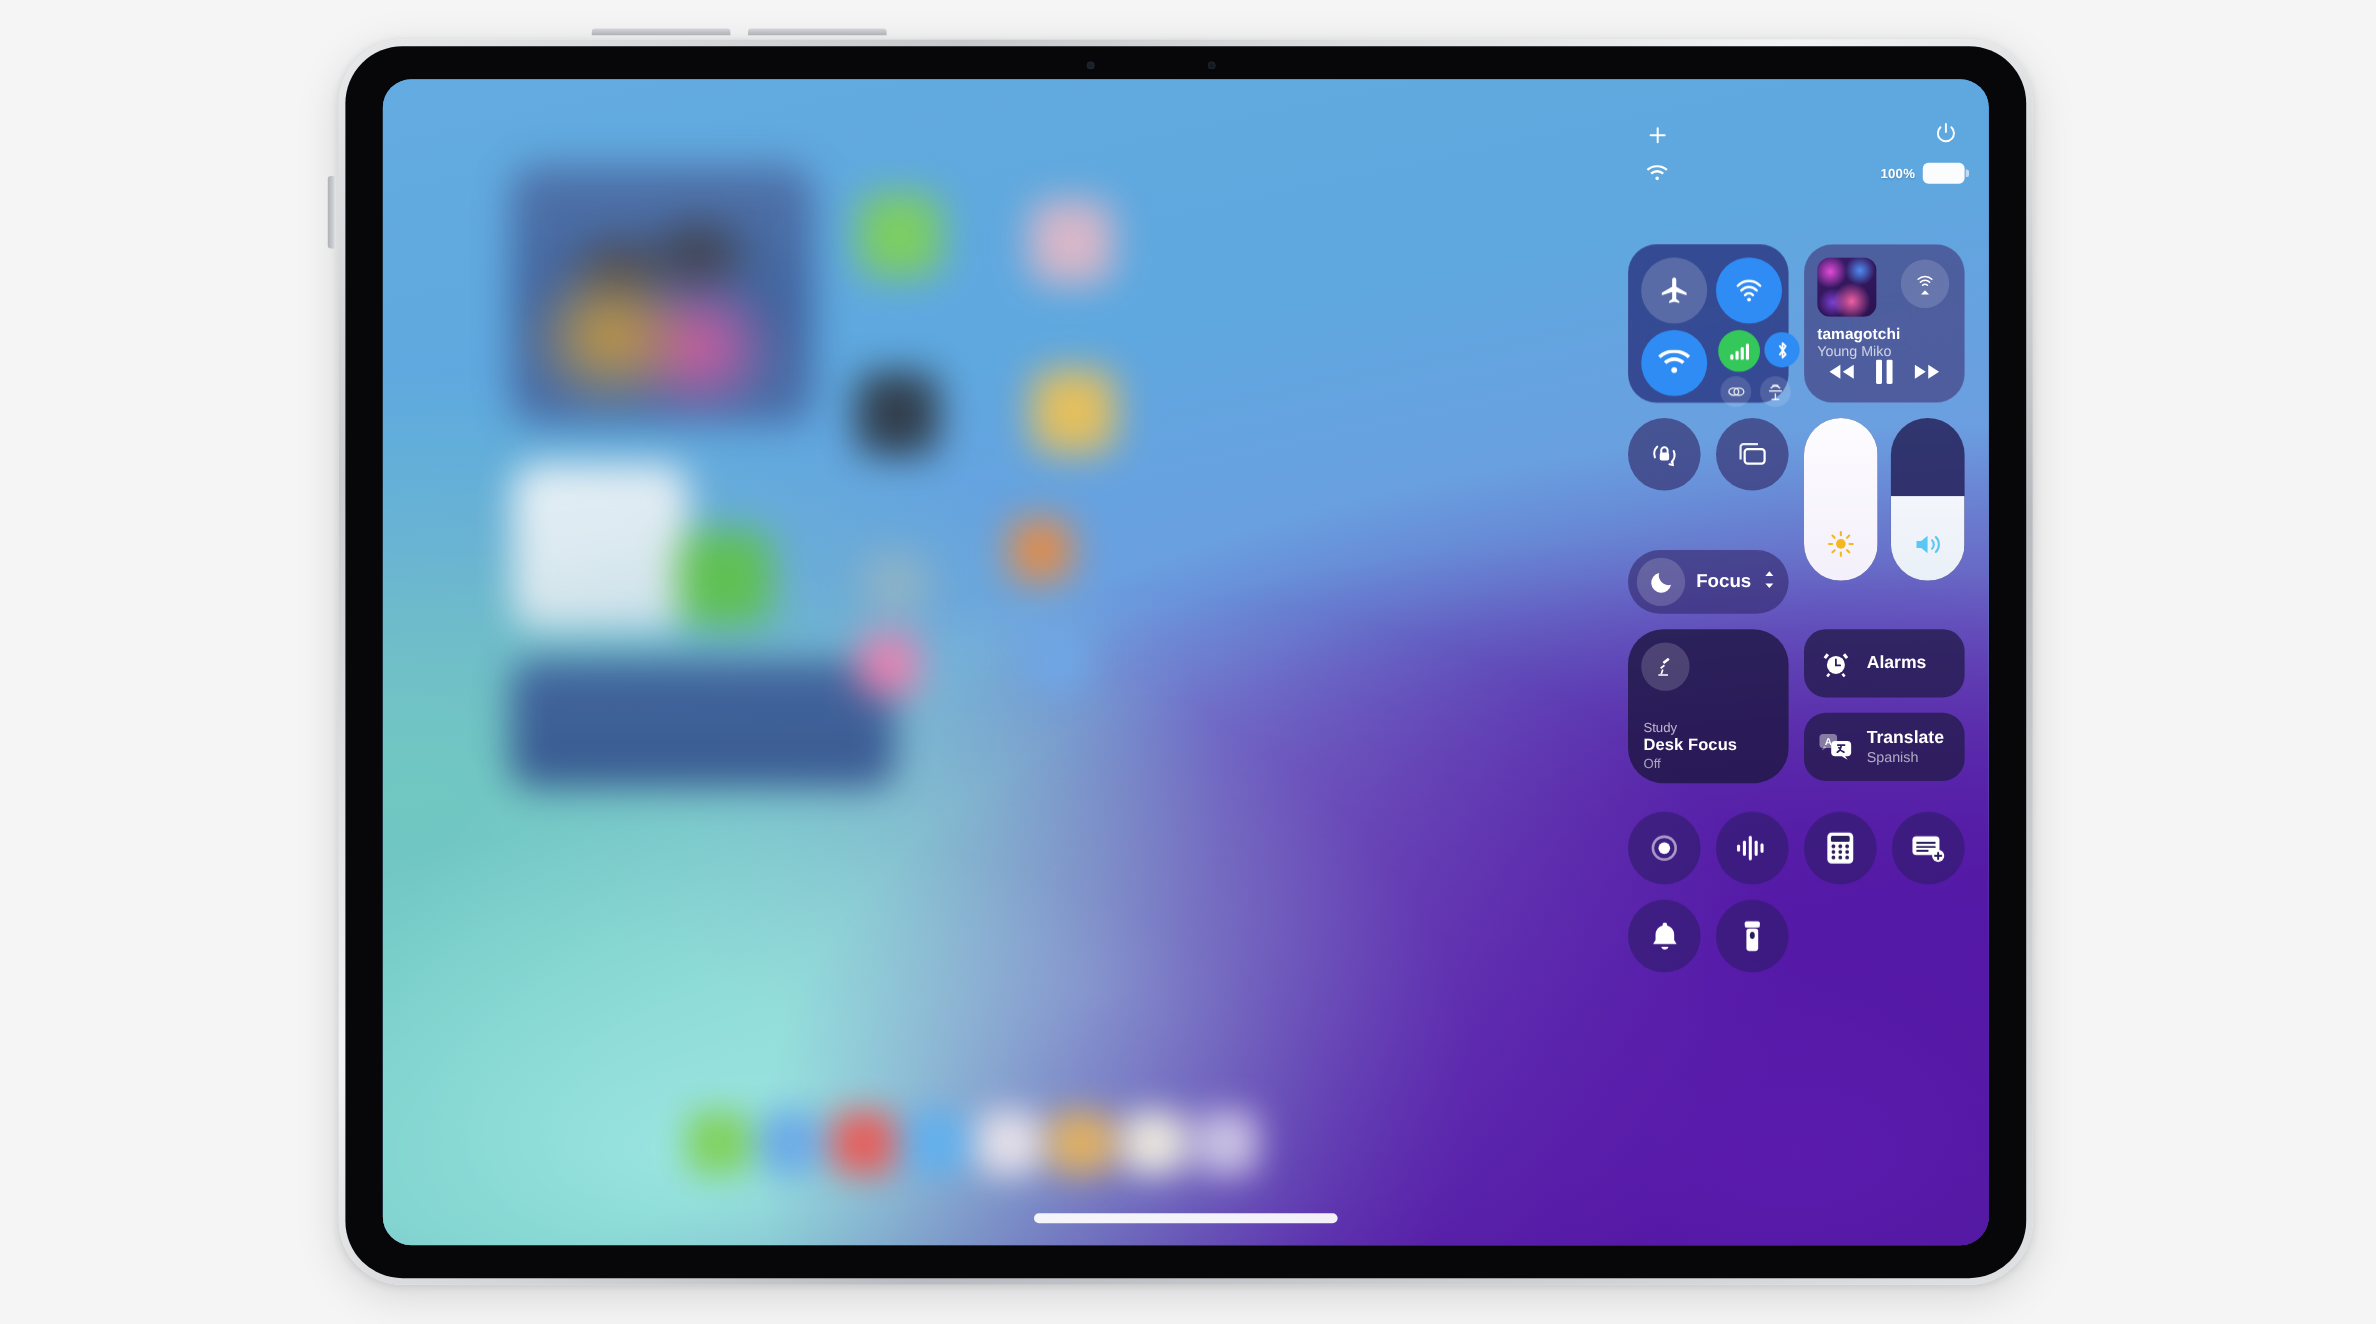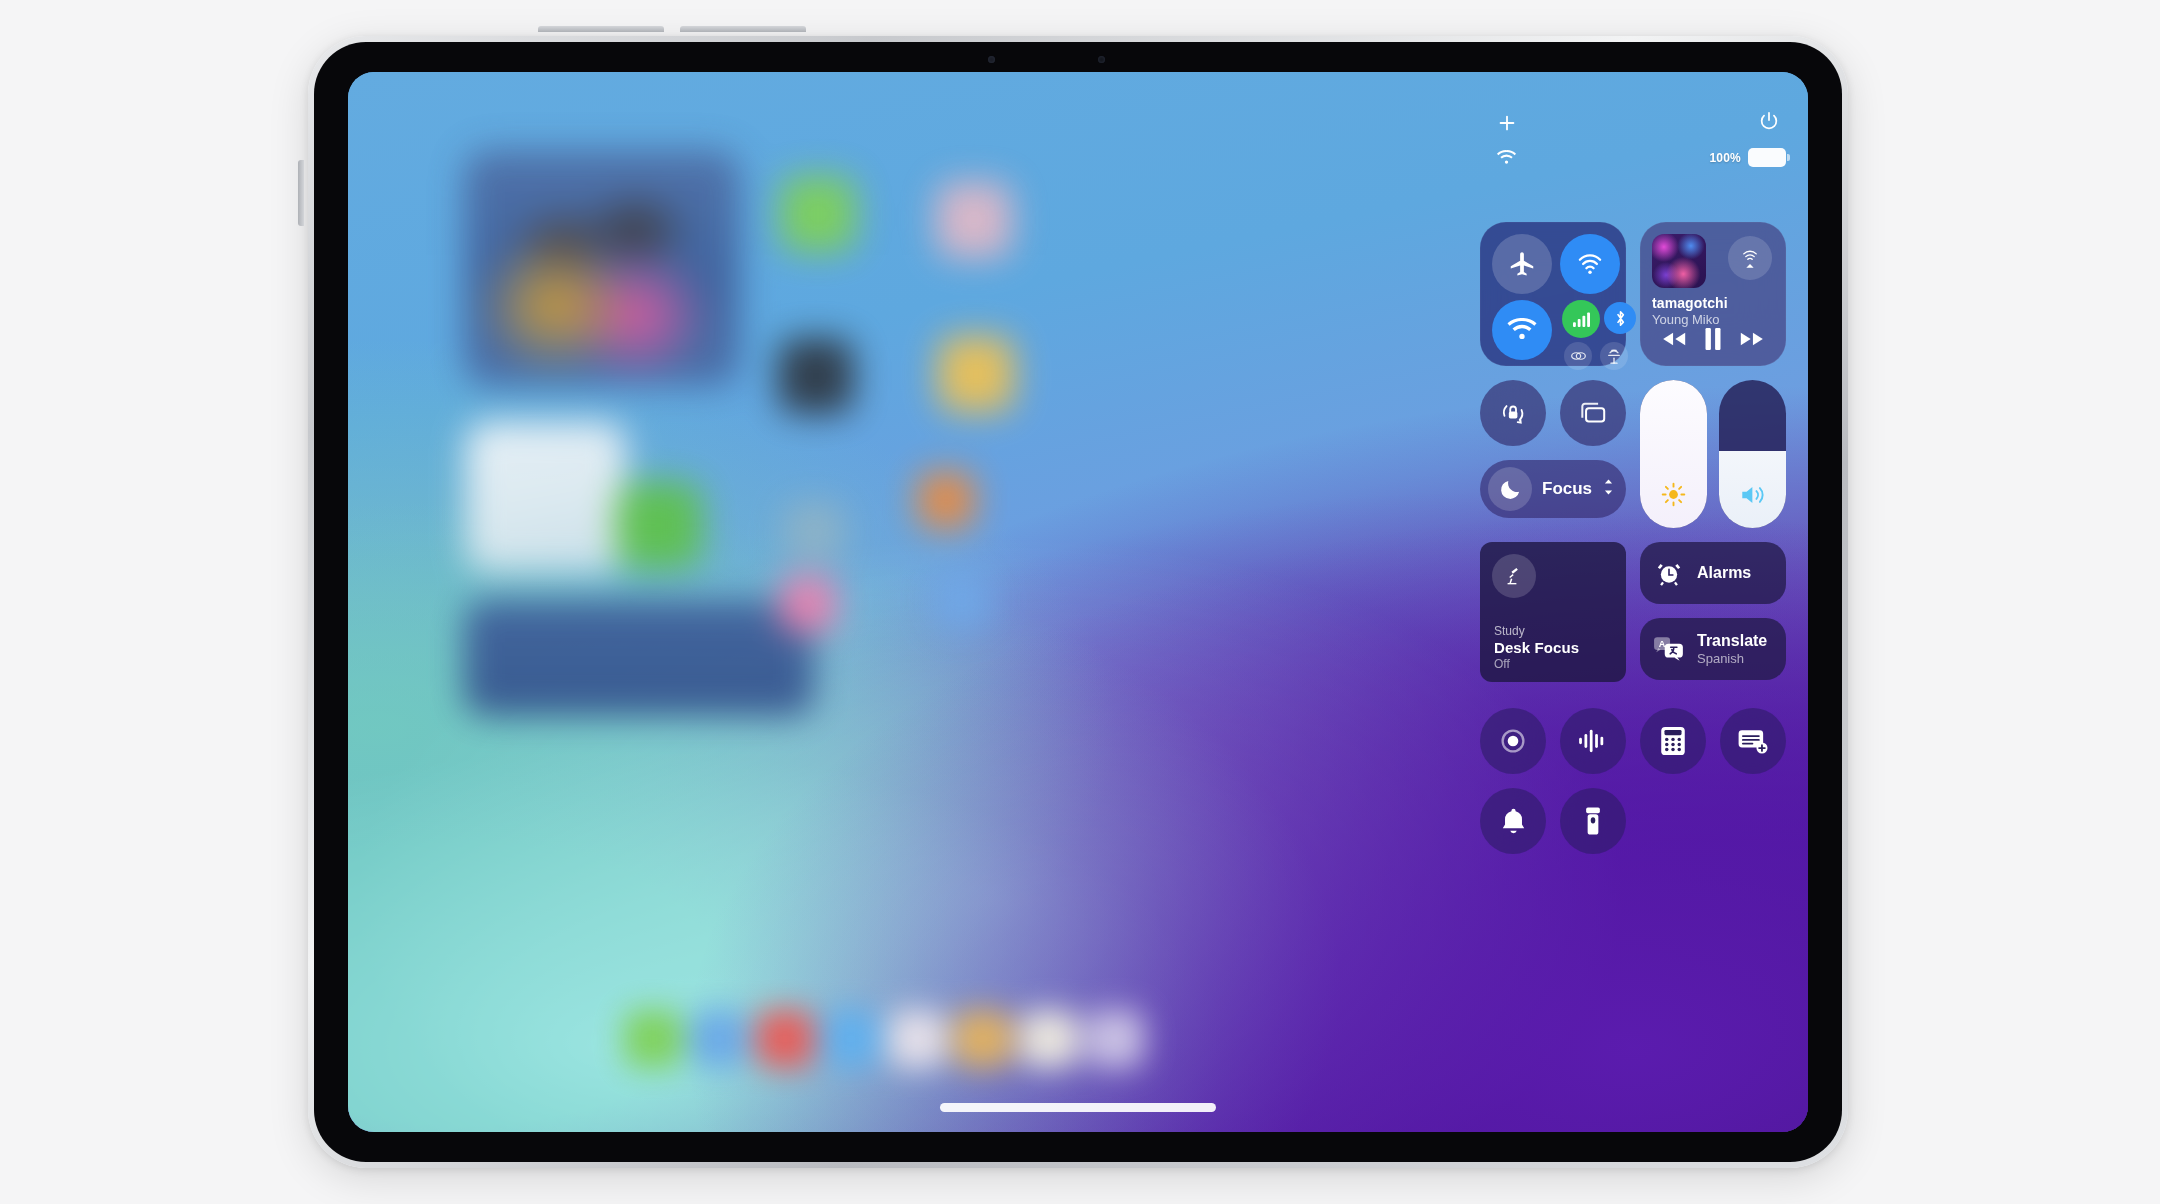--- a/index.html
+++ b/index.html
@@ -161,37 +161,37 @@
               display:flex; align-items:center; justify-content:space-between; padding:0 8px; }
 
   
   .m-round { display:flex; gap:14px; }
   .rbtn { width:66px; height:66px; border-radius:50%; background:rgba(46,34,96,.6);
           display:flex; align-items:center; justify-content:center;
           backdrop-filter: blur(18px); -webkit-backdrop-filter: blur(18px); }
 
   
   .m-focus { height:58px; border-radius:29px; display:flex; align-items:center;
-             padding:0 8px; gap:10px; background:rgba(52,40,108,.62); }
+             padding:0 8px; gap:10px; background:rgba(52,40,108,.62);margin-top:40px; }
   .focus-ic { width:44px; height:44px; border-radius:50%; background:rgba(255,255,255,.17);
               display:flex; align-items:center; justify-content:center; }
   .focus-lbl { color:#fff; font-size:17px; font-weight:600; }
 
   
   .sliders { display:flex; gap:12px; }
   .slider { position:relative; width:67px; height:148px; border-radius:34px; overflow:hidden;
             background:rgba(34,28,82,.80); }
   .slider .fill { position:absolute; left:0; right:0; bottom:0; }
   .sl-bright .fill { background: linear-gradient(180deg,#fdfcff 0%,#f4f0fb 100%); }
   .sl-vol    .fill { background: linear-gradient(180deg,#f3f6fb 0%,#eaf0f8 100%); }
   .slider .glyph { position:absolute; left:0; right:0; bottom:20px;
                    display:flex; align-items:center; justify-content:center; }
 
   
-  .m-lamp { grid-row: span 2; height:140px; border-radius:12px; padding:12px;
+  .m-lamp { grid-row: span 2; height:140px; border-radius:32px; padding:12px;
             background:rgba(30,22,66,.80); position:relative; }
   .lamp-ic { width:44px; height:44px; border-radius:50%; background:rgba(255,255,255,.16);
              display:flex; align-items:center; justify-content:center; }
   .lamp-txt { position:absolute; left:14px; bottom:11px; }
   .lamp-room { color:rgba(255,255,255,.68); font-size:12px; }
   .lamp-name { color:#fff; font-size:15px; font-weight:700; letter-spacing:.1px; margin-top:1px; }
   .lamp-state{ color:rgba(255,255,255,.60); font-size:12px; margin-top:1px; }
 
   
   .pill { height:62px; border-radius:20px; background:rgba(36,27,76,.78);

